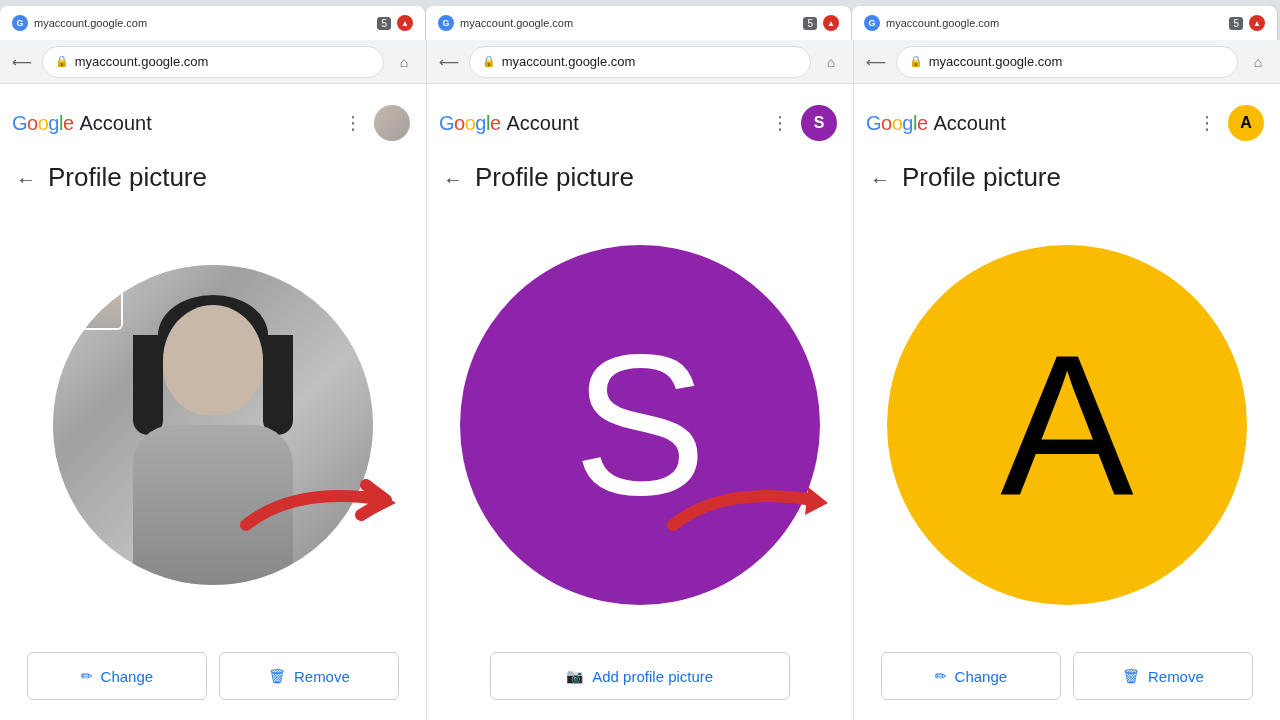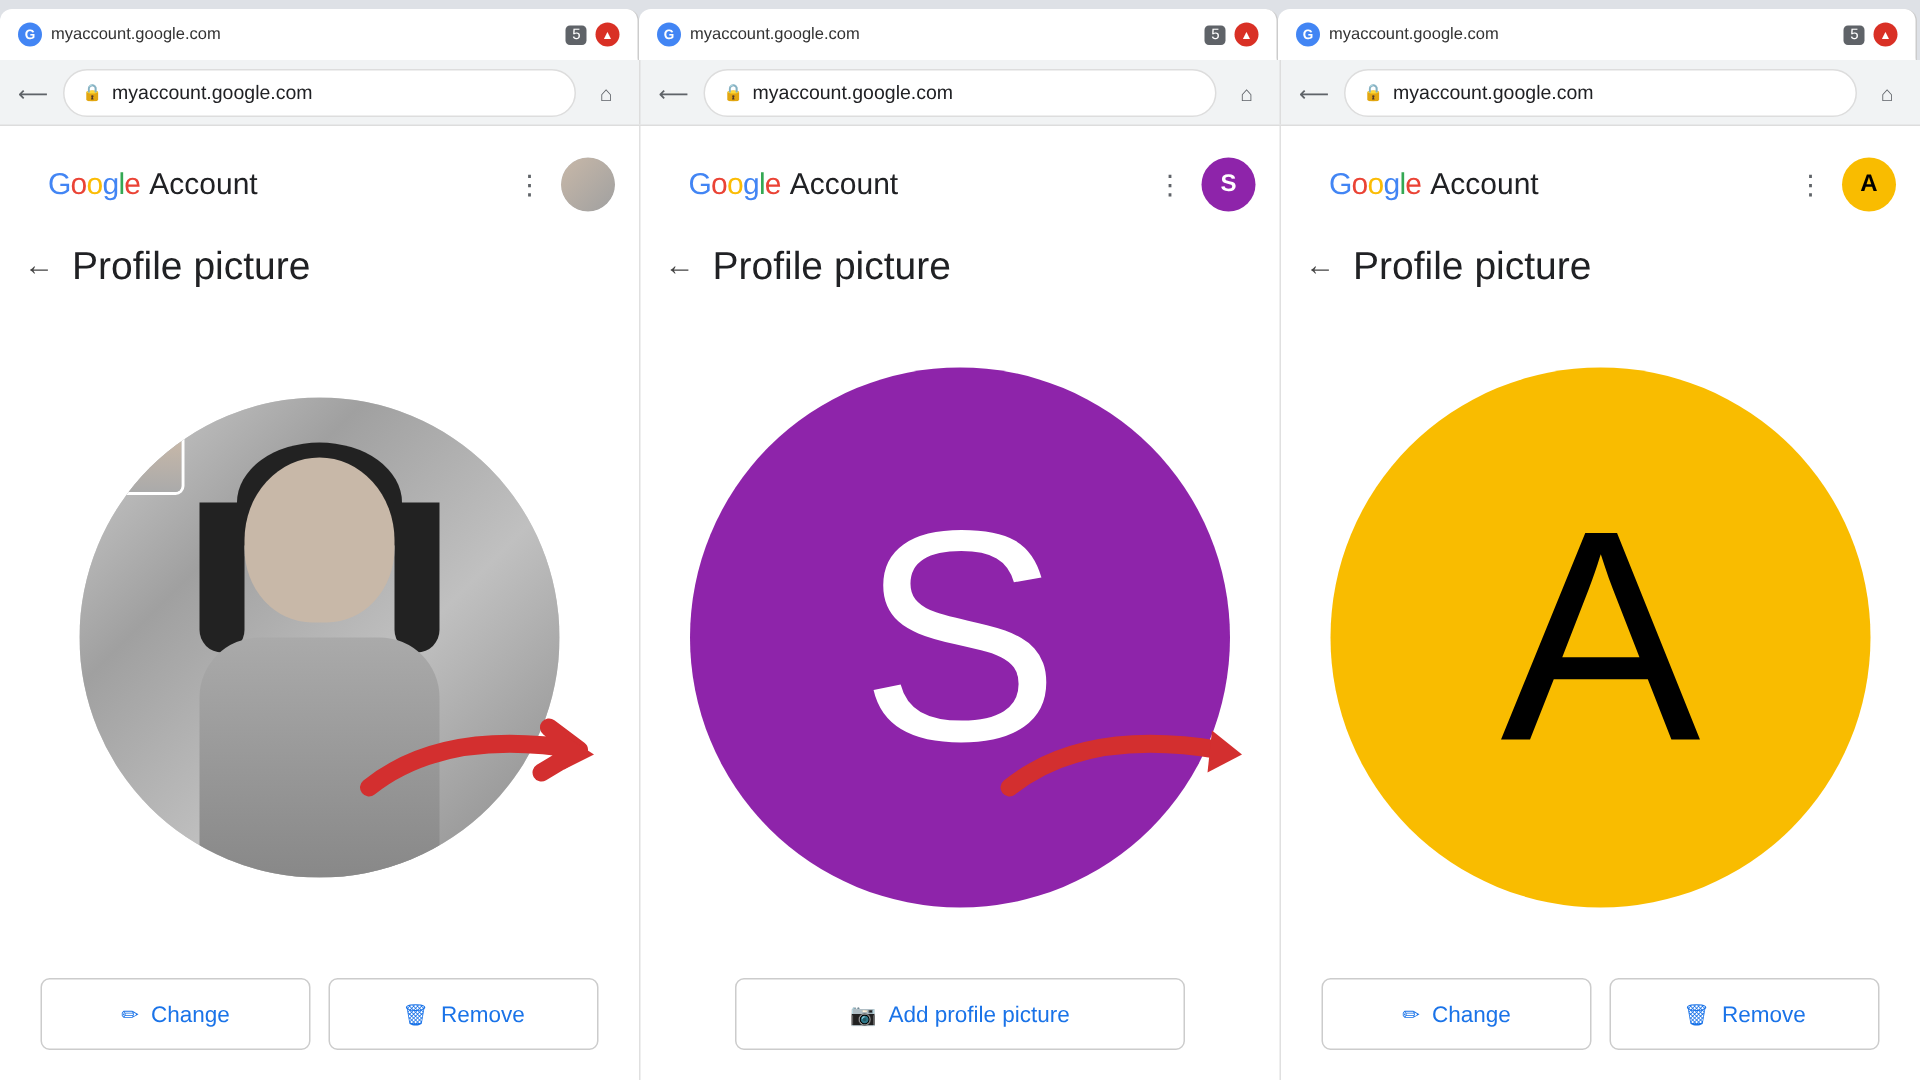--- a/index.html
+++ b/index.html
@@ -125,21 +125,21 @@
       flex-direction: column;
       border-right: 1px solid #e0e0e0;
       position: relative;
     }
     .column:last-child { border-right: none; }
 
     
     .header {
       display: flex;
       align-items: center;
-      padding: 16px 16px 8px 32px;
+      padding: 16px 16px 8px 12px;
       justify-content: space-between;
       height: 70px;
     }
     .google-logo {
       font-size: 20px;
       font-weight: 400;
       letter-spacing: -0.5px;
     }
     .google-logo .g { color: #4285f4; }
     .google-logo .o1 { color: #ea4335; }

